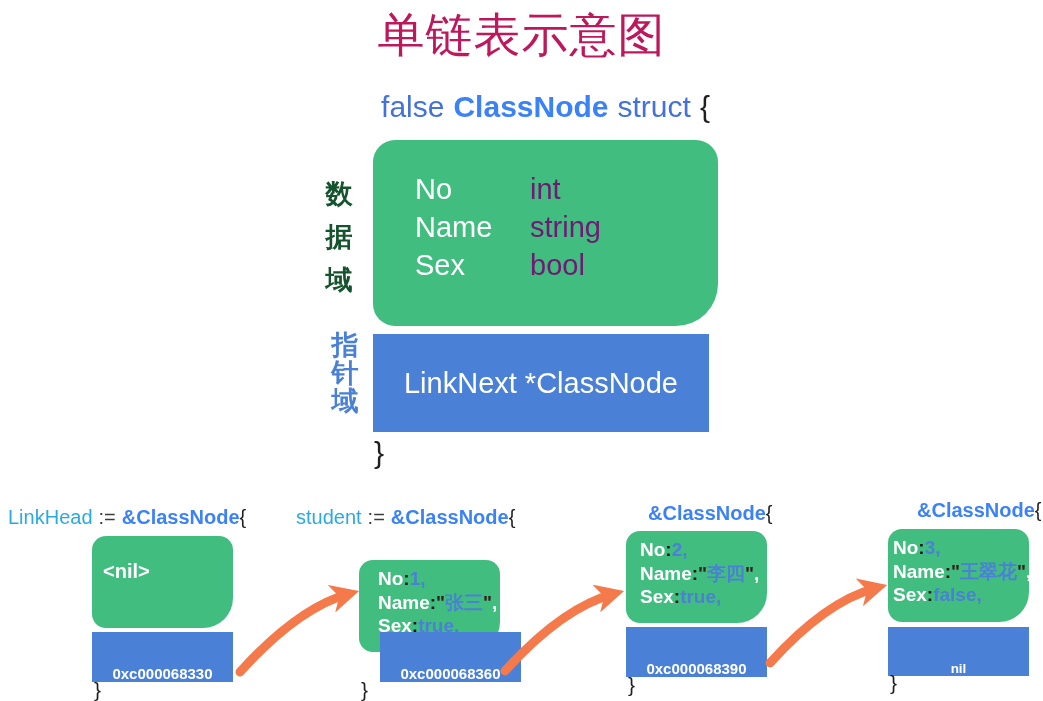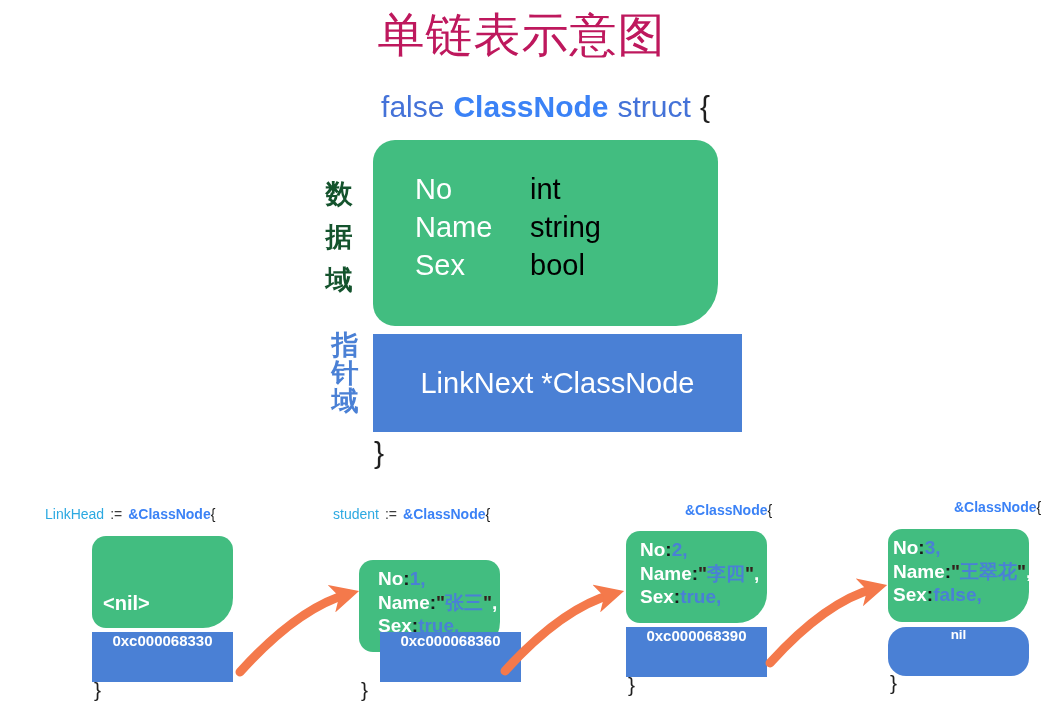--- a/index.html
+++ b/index.html
@@ -19,41 +19,41 @@
 
   .vlabel{width:34px;text-align:center;font-weight:bold;font-size:27px;word-break:break-all;}
   .vlabel-data{left:322px;top:164px;color:#14532d;line-height:43px;margin-top:9px;}
   .vlabel-ptr{left:328px;top:331px;color:#4A80D5;line-height:28px;}
 
   .gbox{background:#42BD80;}
   .struct-gbox{left:373px;top:140px;width:345px;height:186px;border-radius:22px 22px 42px 22px;}
   .struct-fields{left:42px;top:30px;font-size:29px;line-height:38px;font-weight:500;}
   .frow{display:flex;}
   .fname{color:#ffffff;width:115px;}
-  .ftype{color:#000000;}
+  .ftype{color:#701a75;}
 
   .bbox{background:#4A80D5;}
-  .struct-bbox{left:373px;top:334px;width:369px;height:98px;display:flex;align-items:center;justify-content:center;}
+  .struct-bbox{left:373px;top:334px;width:336px;height:98px;display:flex;align-items:center;justify-content:center;}
   .pointer-field{color:#fff;font-size:29px;font-weight:500;}
 
   .brace-close{color:#1f1f1f;}
   .struct-close{left:374px;top:436px;font-size:30px;}
 
   
-  .node-label{font-size:14px;white-space:nowrap;margin-left:37px;}
+  .node-label{font-size:20px;white-space:nowrap;}
   .cy{color:#2CA9E1;}
   .asn{color:#3c3c3c;margin:0 6px;}
 
   .node-gbox{width:141px;height:92px;border-radius:14px 14px 30px 14px;}
-  .node-bbox{width:141px;height:50px;display:flex;align-items:flex-start;justify-content:center;}
+  .node-bbox{width:141px;height:50px;display:flex;align-items:flex-end;justify-content:center;}
   .addr{color:#fff;font-size:15px;font-weight:bold;}
   .addr.small{font-size:13.5px;}
   .node-close{font-size:21px;}
 
-  .nilval{left:11px;top:24px;color:#fff;font-size:20px;font-weight:bold;margin-top:32px;}
+  .nilval{left:11px;top:24px;color:#fff;font-size:20px;font-weight:bold;}
 
   .nfields{font-size:19px;line-height:23.5px;font-weight:600;white-space:nowrap;}
   .w{color:#ffffff;}
   .k{color:#181818;}
   .q{color:#33201c;}
   .v{color:#4A80D5;}
 
   .arrows{left:0;top:0;pointer-events:none;}
 </style>
 </head>
@@ -137,21 +137,21 @@
   <div class="abs node-label" style="left:917px;top:499px;">
     <span class="gn">&amp;ClassNode</span><span class="br">{</span>
   </div>
   <div class="abs gbox node-gbox" style="left:888px;top:529px;height:93px;">
     <div class="abs nfields" style="left:5px;top:7px;">
       <div><span class="w">No</span><span class="k">:</span><span class="q"></span><span class="v">3,</span><span class="q"></span><span class="w"></span></div>
       <div><span class="w">Name</span><span class="k">:</span><span class="q">"</span><span class="v">王翠花</span><span class="q">"</span><span class="w">,</span></div>
       <div><span class="w">Sex</span><span class="k">:</span><span class="q"></span><span class="v">false,</span><span class="q"></span><span class="w"></span></div>
     </div>
   </div>
-  <div class="abs bbox node-bbox" style="left:888px;top:627px;height:49px;border-radius:18px;">
+  <div class="abs bbox node-bbox" style="left:888px;top:627px;height:49px;">
     <span class="addr small">nil</span>
   </div>
   <div class="abs brace-close node-close" style="left:890px;top:671px;">}</div>
 
   <svg class="abs arrows" width="1043" height="701" viewBox="0 0 1043 701">
     <defs>
       <marker id="ah" viewBox="0 0 10 10" refX="6" refY="5" markerWidth="3.2" markerHeight="3.2" orient="auto">
         <path d="M0,0 L10,5 L0,10 L2.8,5 Z" fill="#F4794B"></path>
       </marker>
     </defs>

